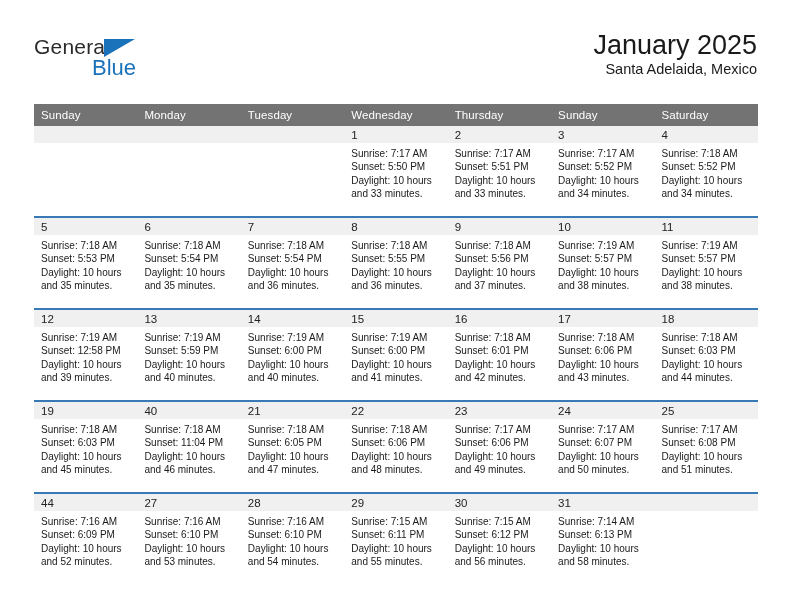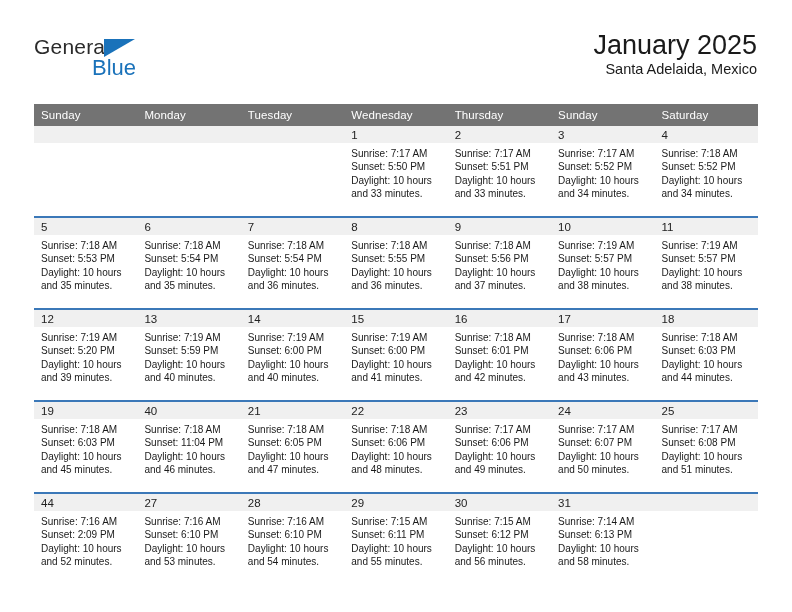--- a/index.html
+++ b/index.html
@@ -322,21 +322,21 @@
               </div>
             </div>
           </td>
         </tr>
         <tr>
           <td>
             <div class="cell-inner">
               <div class="daynum-band">12</div>
               <div class="cell-body">
                 <div>Sunrise: 7:19 AM</div>
-                <div>Sunset: 5:20 PM</div>
+                <div>Sunset: 12:58 PM</div>
                 <div>Daylight: 10 hours</div>
                 <div>and 39 minutes.</div>
               </div>
             </div>
           </td>
           <td>
             <div class="cell-inner">
               <div class="daynum-band">13</div>
               <div class="cell-body">
                 <div>Sunrise: 7:19 AM</div>
@@ -480,21 +480,21 @@
               </div>
             </div>
           </td>
         </tr>
         <tr>
           <td>
             <div class="cell-inner">
               <div class="daynum-band">44</div>
               <div class="cell-body">
                 <div>Sunrise: 7:16 AM</div>
-                <div>Sunset: 2:09 PM</div>
+                <div>Sunset: 6:09 PM</div>
                 <div>Daylight: 10 hours</div>
                 <div>and 52 minutes.</div>
               </div>
             </div>
           </td>
           <td>
             <div class="cell-inner">
               <div class="daynum-band">27</div>
               <div class="cell-body">
                 <div>Sunrise: 7:16 AM</div>

